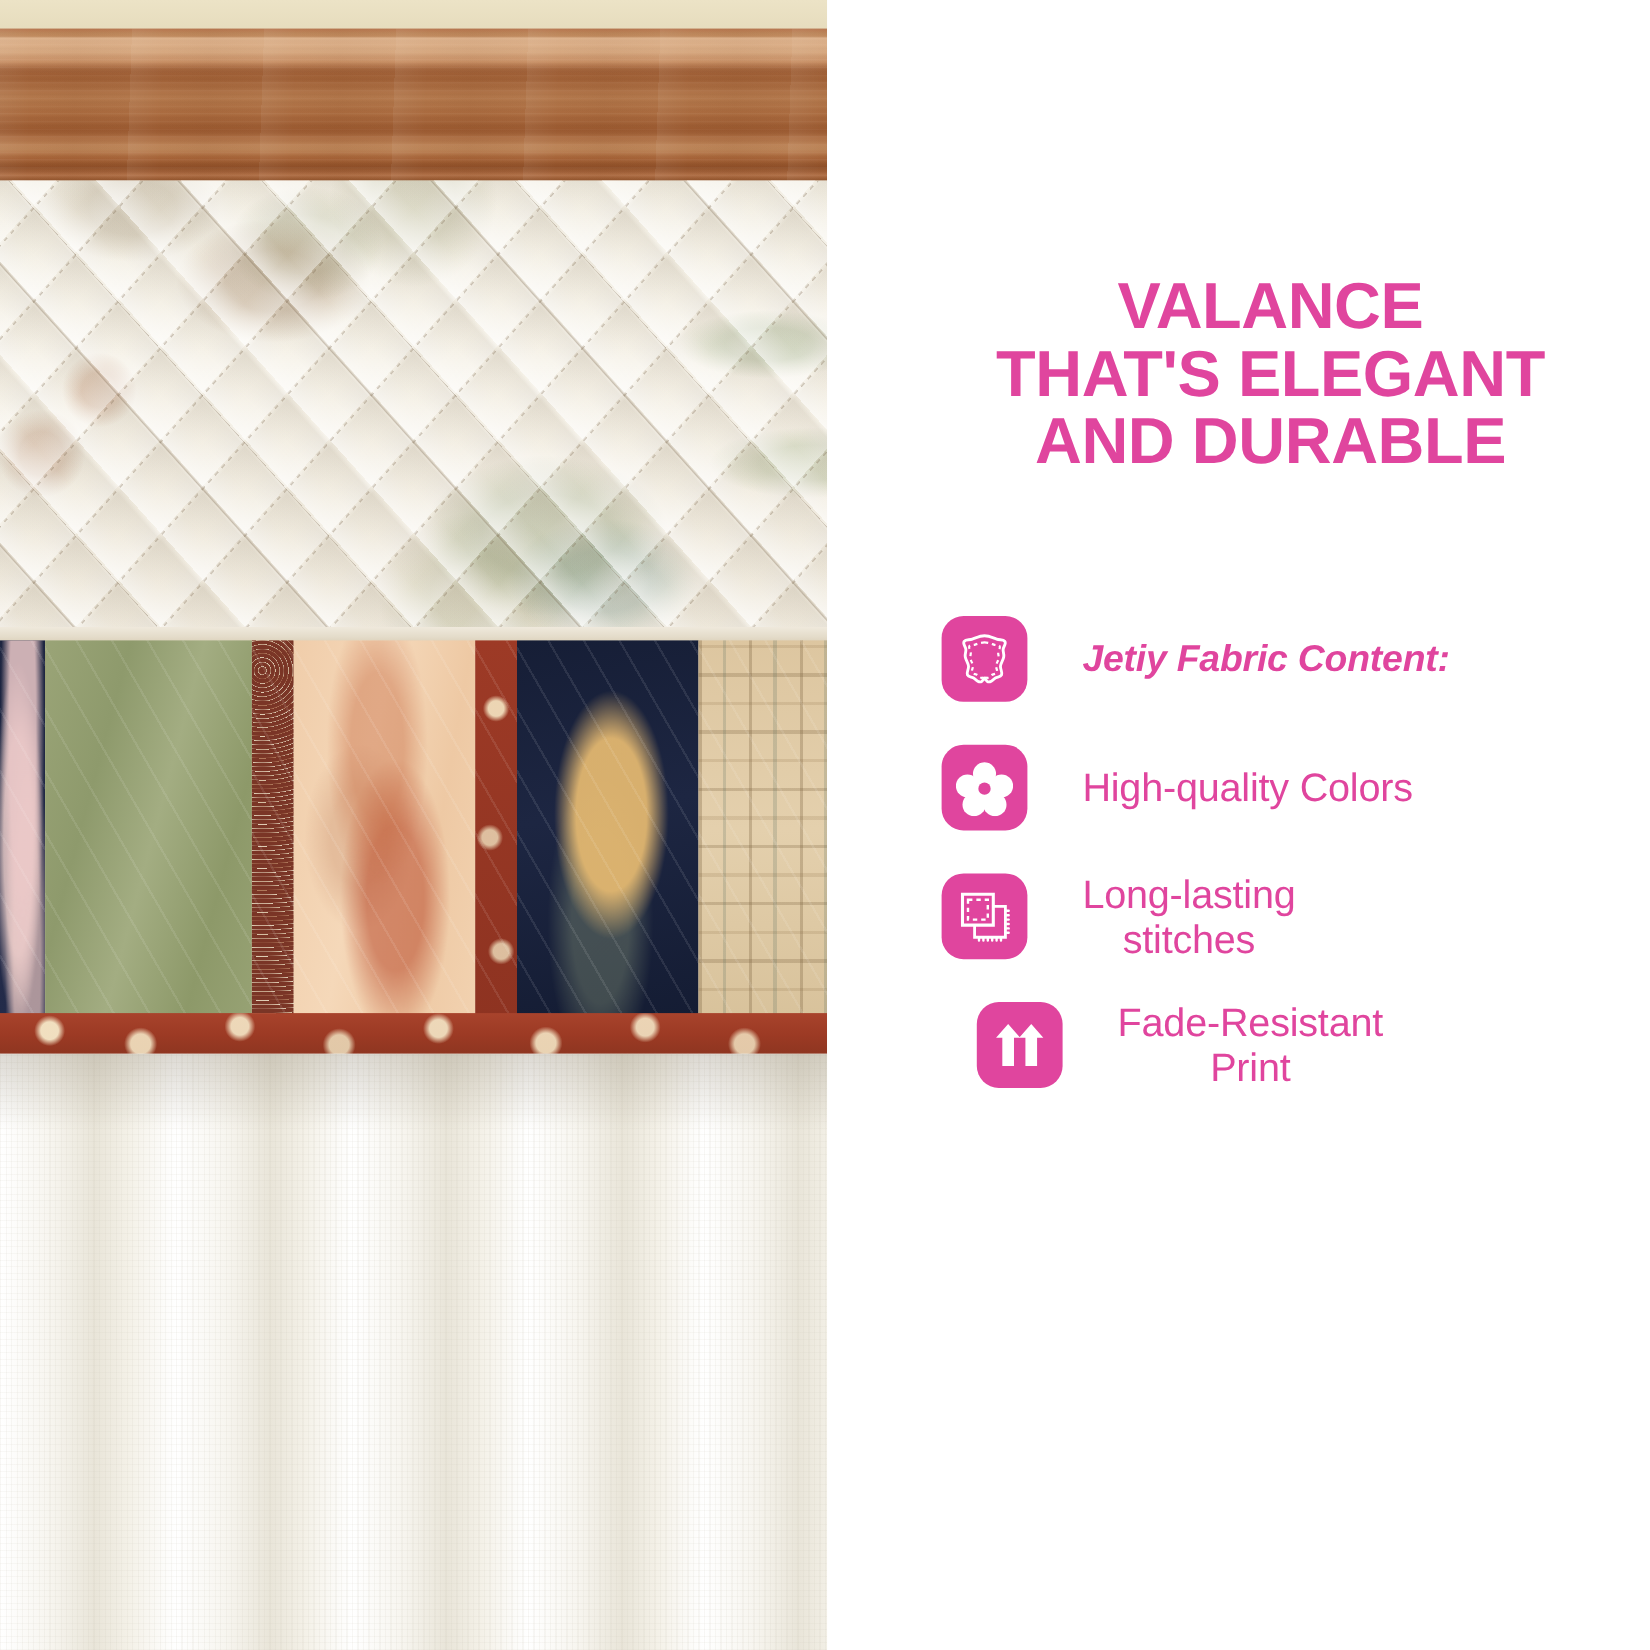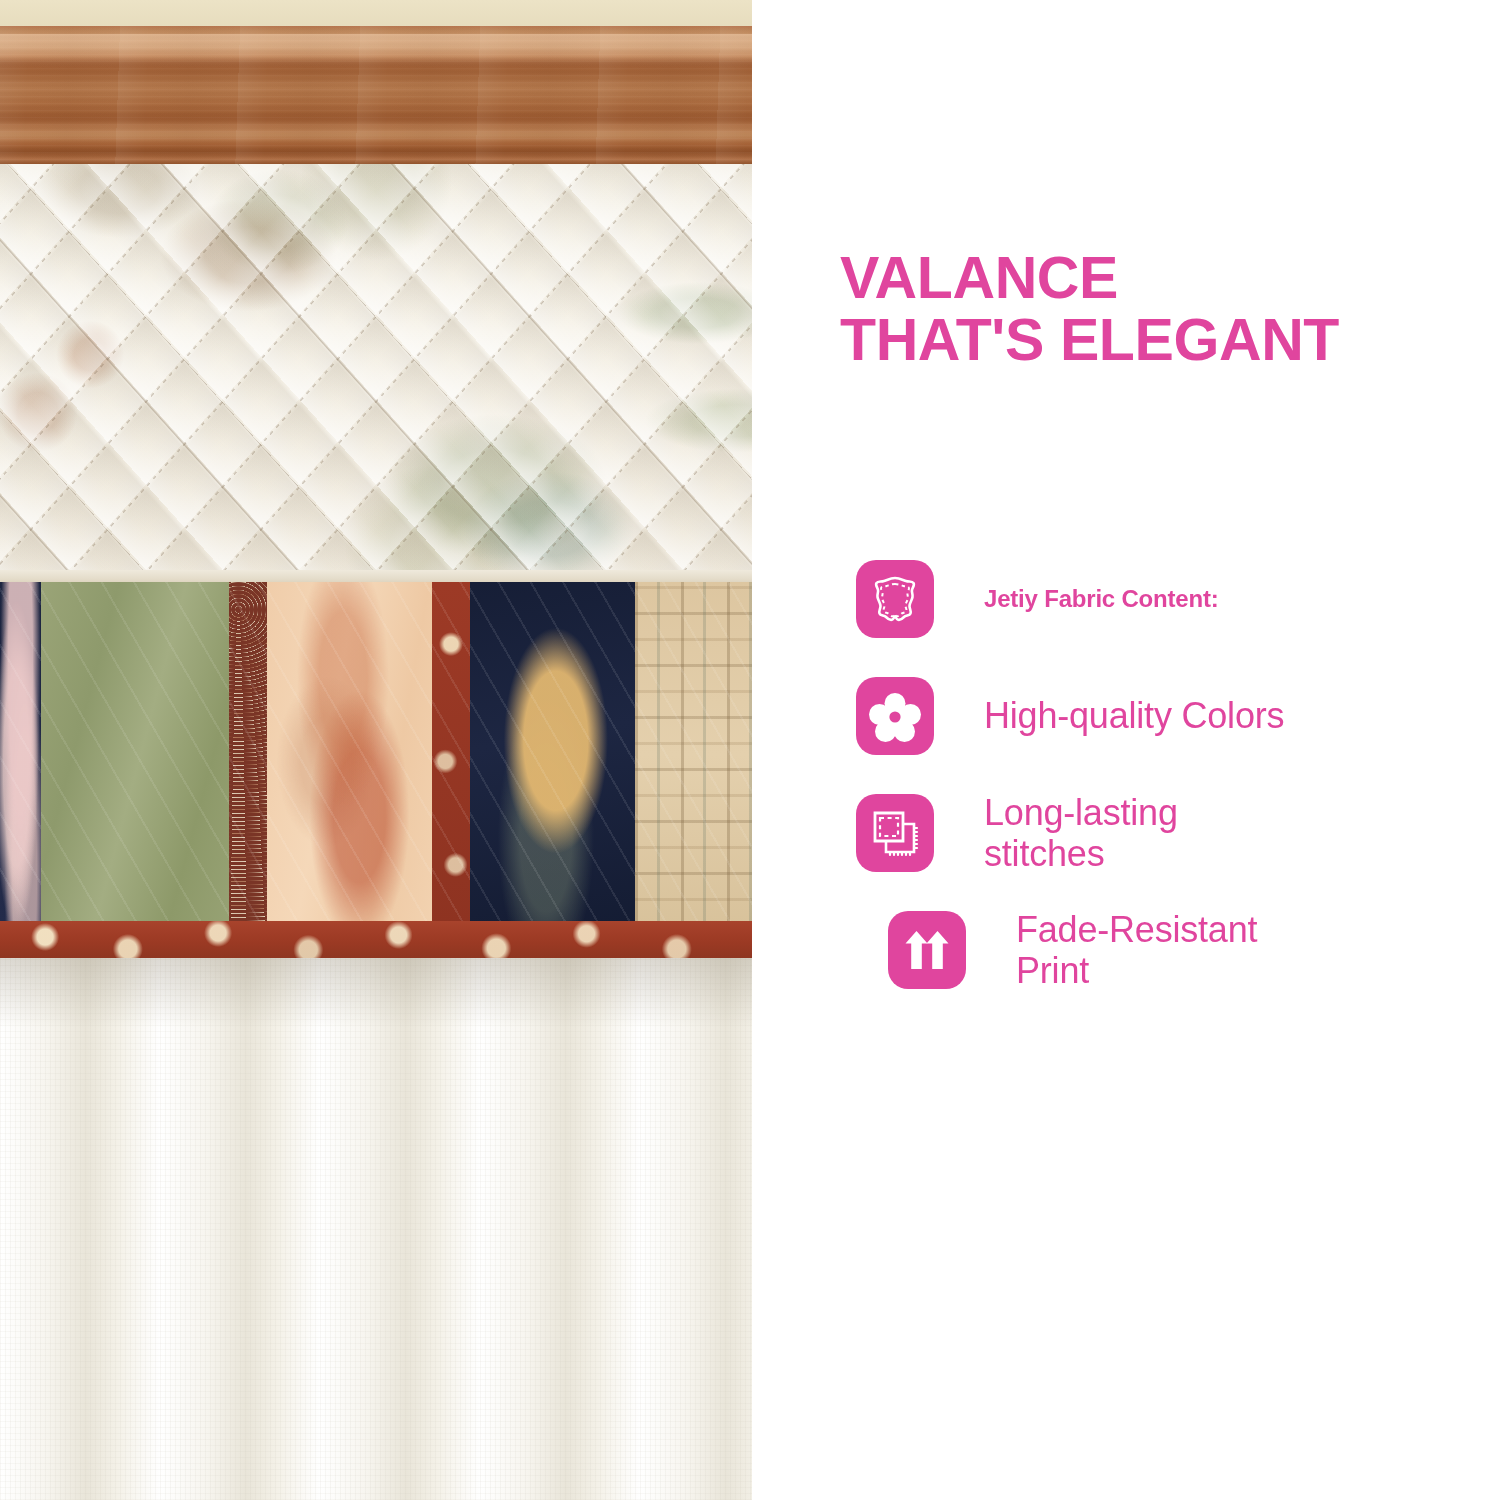--- a/index.html
+++ b/index.html
@@ -6,20 +6,21 @@
   html, body {
     width:1500px; height:1500px;
     background:#ffffff;
     font-family:"Liberation Sans", sans-serif;
     overflow:hidden;
   }
   .canvas {
     position:relative;
     width:1500px; height:1500px;
     background:#ffffff;
+    text-align:center;
   }
 
   
   .photo {
     position:absolute;
     left:0; top:0;
     width:752px; height:1500px;
     overflow:hidden;
     background:#ece6d8;
   }
@@ -292,22 +293,23 @@
   .ftext {
     color:#e0459e;
     font-size:36px;
     line-height:1.14;
     font-weight:normal;
     letter-spacing:-0.2px;
   }
   .flabel {
     display:block;
     font-weight:bold;
-    font-size:24px;
+    font-size:34px;
     letter-spacing:-0.2px;
+    font-style:italic;
   }
   .fvalue { display:block; }
 </style>
 </head>
 <body>
 
 <div class="canvas">
 
   <div class="photo">
     <div class="wall"></div>
@@ -343,20 +345,21 @@
       <div class="curtain-weave"></div>
       <div class="curtain-shadow"></div>
     </div>
   </div>
 
   <div class="panel">
 
     <h1 class="headline">
       <span>VALANCE</span><br>
       <span>THAT'S ELEGANT</span><br>
+      <span>AND DURABLE</span>
     </h1>
 
     <div class="features">
 
       <div class="feature">
         <div class="ficon">
           <svg width="50" height="50" viewBox="0 0 50 50" aria-hidden="true">
             <path d="M25 4 C29 4 33 6 36 7 C39 8 42 7 43.5 9 C45 11 42.5 13.5 42 16 C41.5 18.5 43 20 42.5 23
                      C42 26.5 39.5 29 39.5 32 C39.5 35 41.5 37 40.5 39.5 C39.5 42 36 41 34 43 C32 45 30 47 27.5 45.5
                      C26.5 44.8 25.8 43.6 25 42.4 C24.2 43.6 23.5 44.8 22.5 45.5 C20 47 18 45 16 43 C14 41 10.5 42 9.5 39.5

